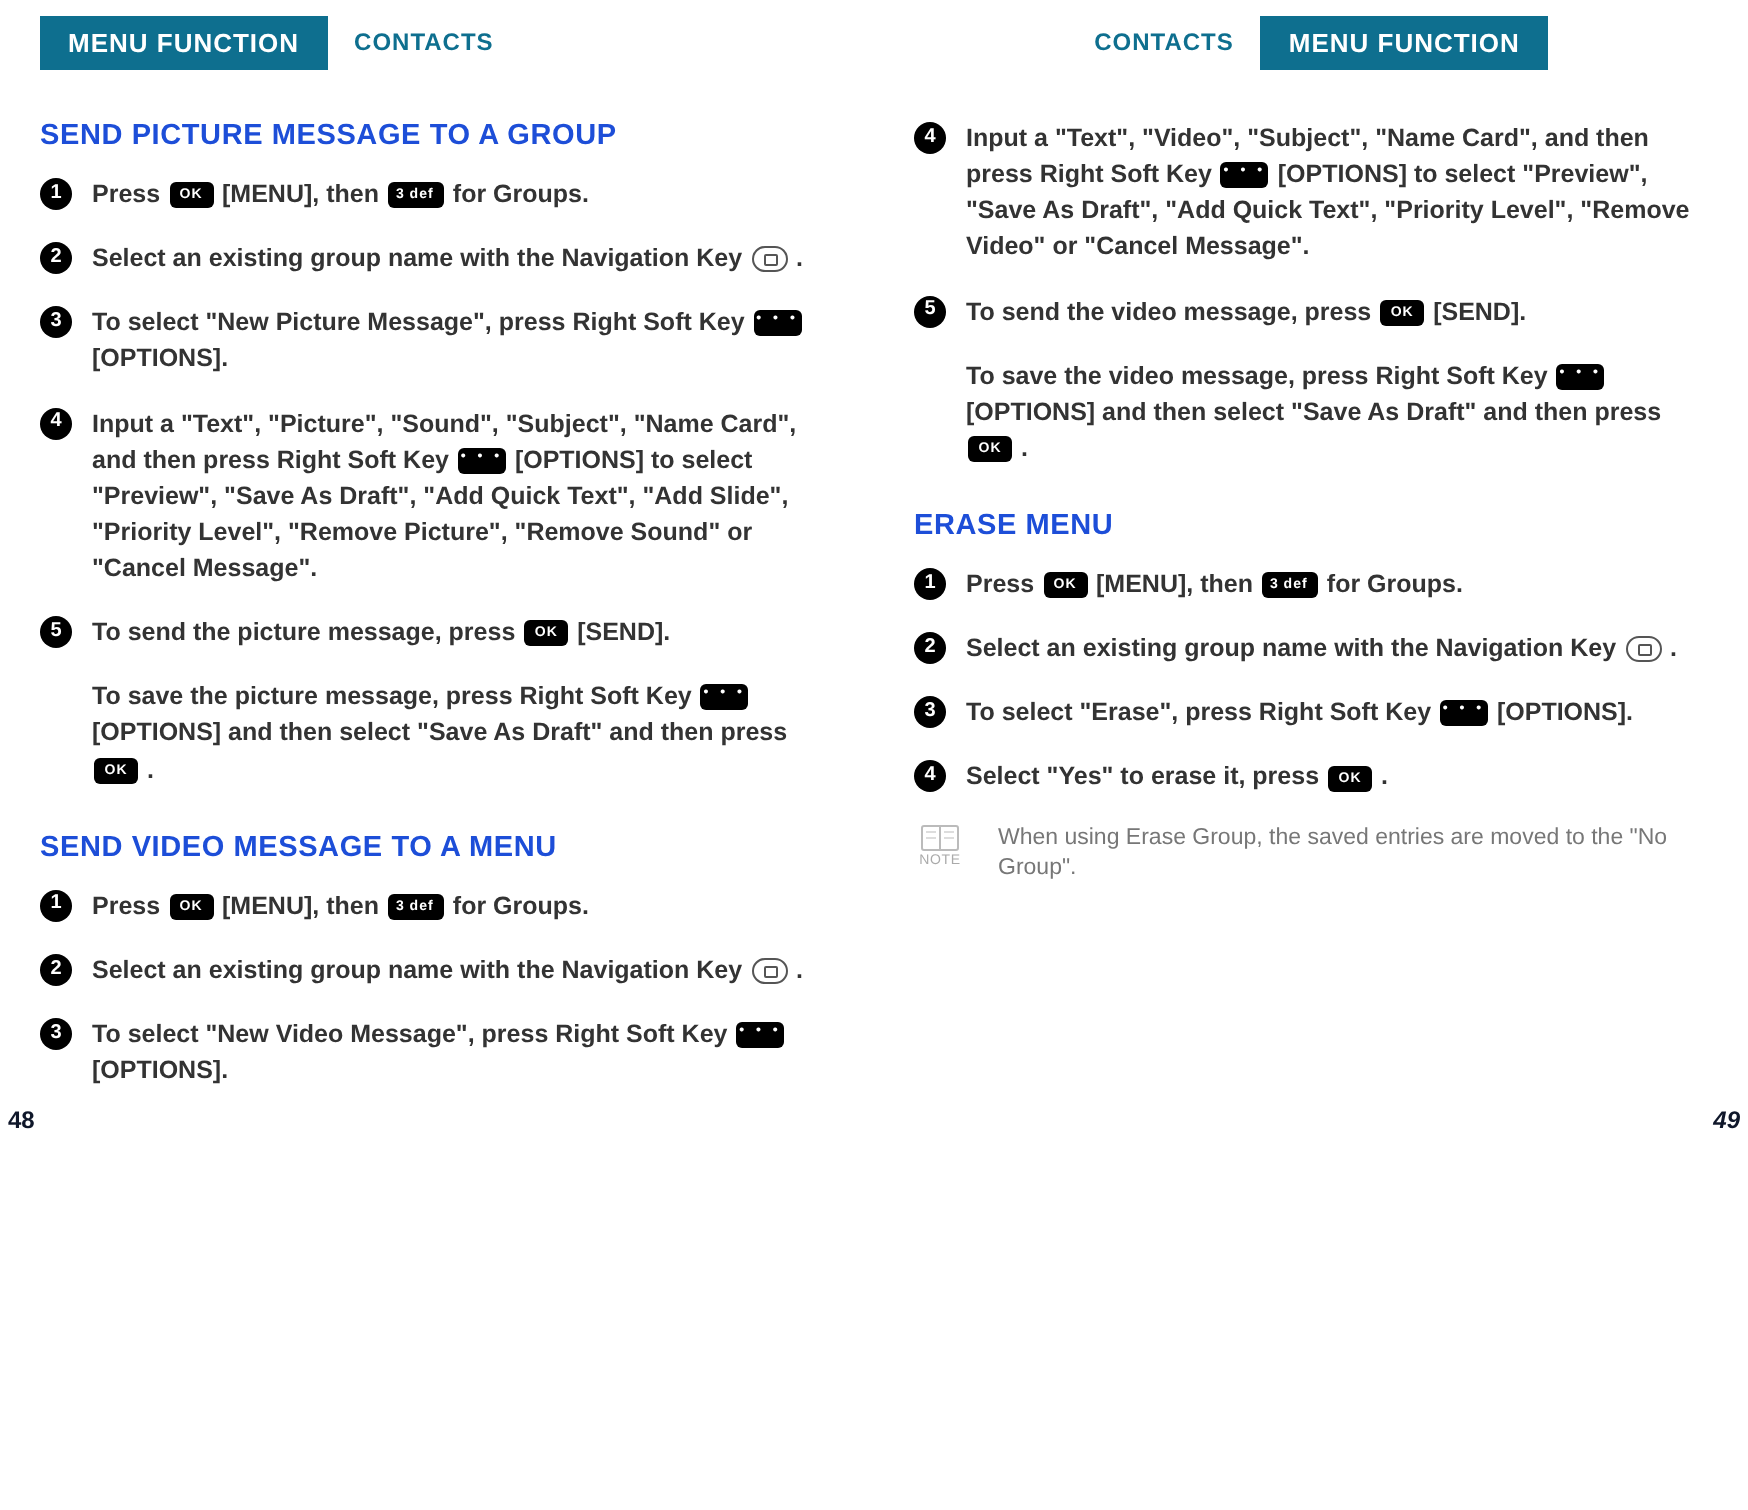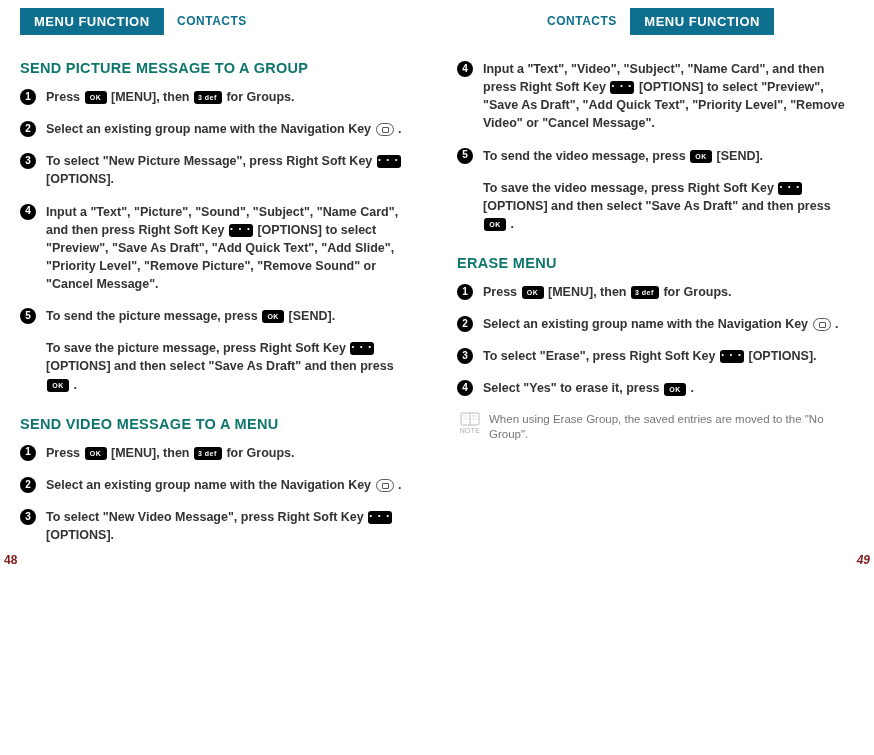--- a/index.html
+++ b/index.html
@@ -35,21 +35,21 @@
   .sub-tab {
     display: inline-block;
     color: #0e6f8f;
     font-weight: bold;
     font-size: 12px;
     padding: 6px 10px;
     vertical-align: top;
     letter-spacing: 0.5px;
   }
   .section-title {
-    color: #0f766e;
+    color: #1d4ed8;
     font-weight: bold;
     font-size: 14.5px;
     letter-spacing: 0.3px;
     margin: 22px 0 12px 0;
   }
   .step {
     display: flex;
     align-items: flex-start;
     margin-bottom: 14px;
     line-height: 1.45;
@@ -124,35 +124,36 @@
     border: 1px solid #555;
     border-radius: 1px;
   }
   .note-row {
     display: flex;
     align-items: flex-start;
     margin-top: 6px;
     color: #777;
     font-size: 11.5px;
     line-height: 1.35;
+    gap: 10px;
   }
   .note-icon {
     flex: 0 0 auto;
     width: 26px;
     text-align: center;
     margin-right: 6px;
   }
   .note-icon svg { display: block; margin: 0 auto; }
   .note-label { font-size: 7px; color: #aaa; letter-spacing: 0.3px; }
   .page-num {
     position: absolute;
     bottom: 8px;
     font-size: 12px;
     font-weight: 600;
-    color: #7f1d1d;
+    color: #0f172a;
   }
   .page-num.left { left: 4px; }
   .page-num.right { right: 4px; font-style: italic; }
 </style>
 </head>
 <body>
 
 <div class="page">
   <div class="tab-row">
     <span class="menu-tab">MENU FUNCTION</span>

